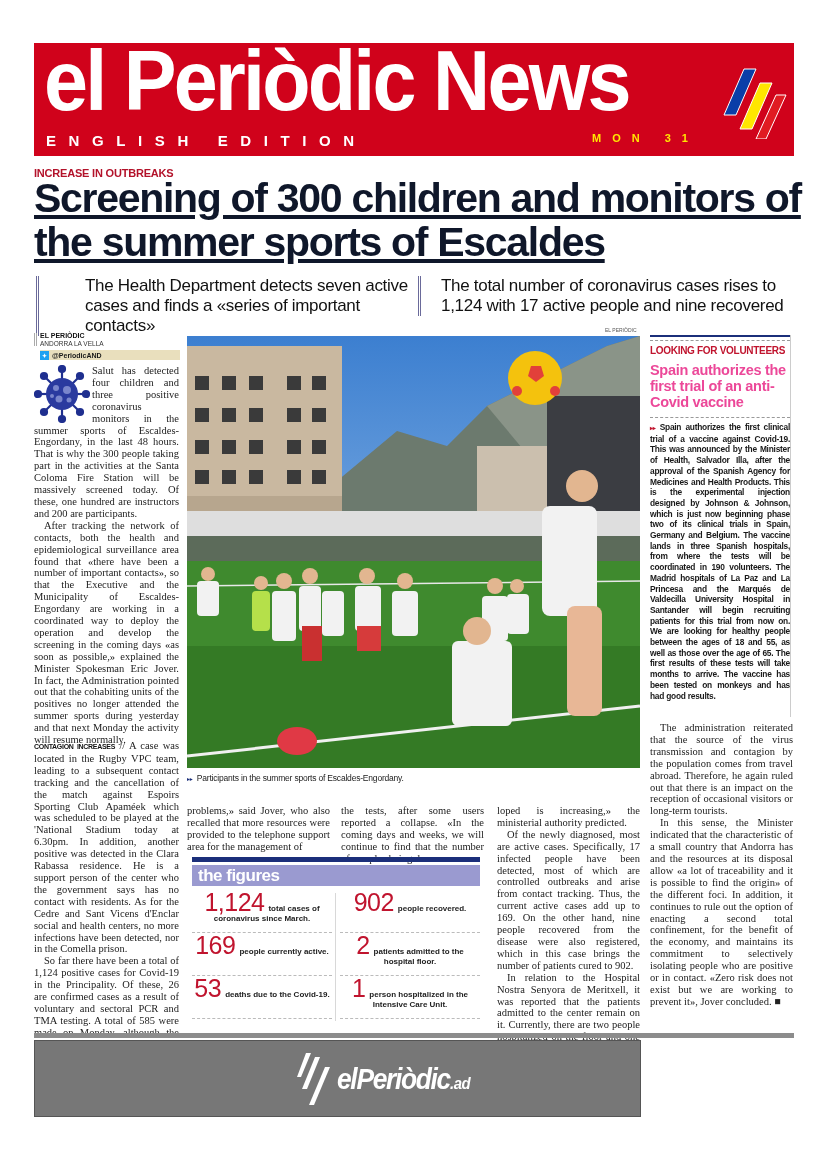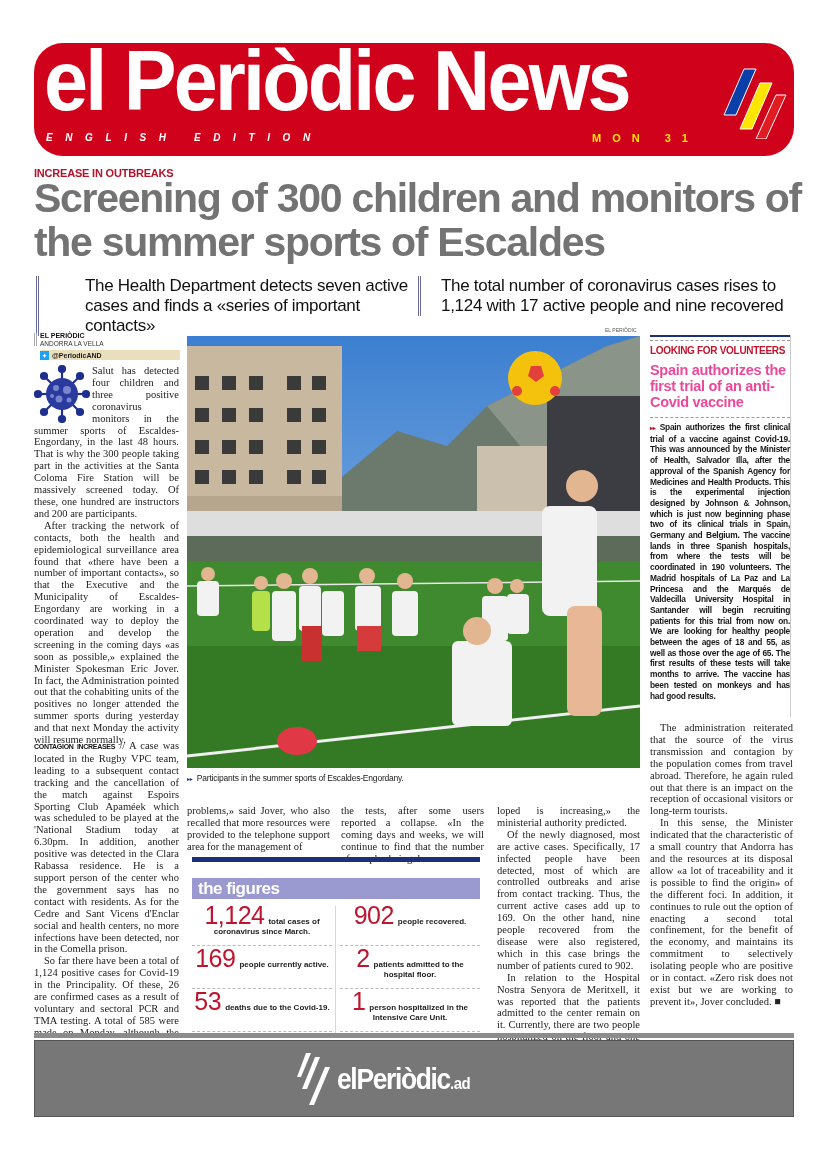--- a/index.html
+++ b/index.html
@@ -1,27 +1,27 @@
 <!DOCTYPE html>
 <html><head>
 <meta charset="utf-8">
 <style>
   * { box-sizing: border-box; margin: 0; padding: 0; }
   html, body { width: 827px; height: 1160px; background: #ffffff; overflow: hidden; }
   body { position: relative; font-family: "Liberation Sans", sans-serif; color: #1a1a1a; }
 
   
-  .masthead { position: absolute; left: 34px; top: 43px; width: 760px; height: 113px; background: #d0021b; border-radius: 29px; }
+  .masthead { position: absolute; left: 34px; top: 43px; width: 760px; height: 113px; background: #d0021b; }
   .masthead .title { position: absolute; left: 10px; top: -6px; font-family: "Liberation Sans", sans-serif; font-weight: 700; font-size: 86px; color: #ffffff; letter-spacing: -3px; line-height: 1; white-space: nowrap; transform: scaleX(0.92); transform-origin: left top; }
-  .masthead .edition { position: absolute; left: 12px; top: 89px; color: #ffffff; font-weight: 700; font-size: 10px; letter-spacing: 12.6px; font-style: italic; }
+  .masthead .edition { position: absolute; left: 12px; top: 89px; color: #ffffff; font-weight: 700; font-size: 15px; letter-spacing: 12.6px; }
   .masthead .date { position: absolute; left: 558px; top: 89px; color: #ffe600; font-weight: 700; font-size: 11px; letter-spacing: 11px; }
   .masthead .flag { position: absolute; left: 688px; top: 24px; width: 66px; height: 72px; }
 
   .kicker { position: absolute; left: 34px; top: 167px; font-size: 11px; font-weight: 700; color: #b3122a; letter-spacing: -0.2px; }
-  .headline { position: absolute; left: 34px; top: 176px; width: 770px; font-size: 41px; font-weight: 700; line-height: 44px; letter-spacing: -1.3px; color: #737373; }
+  .headline { position: absolute; left: 34px; top: 176px; width: 770px; font-size: 41px; font-weight: 700; line-height: 44px; letter-spacing: -1.3px; color: #0f172a; text-decoration: underline; }
 
   .deck { position: absolute; top: 276px; font-size: 17px; line-height: 20px; color: #111; padding-left: 8px; border-left: 3px double #6a6a9a; letter-spacing: -0.3px; }
   .deck.left { left: 36px; width: 380px; padding-left: 46px; }
   .deck.right { left: 418px; width: 380px; padding-left: 20px; }
 
   
   .byline { position: absolute; left: 40px; top: 332px; width: 140px; }
   .byline .org { font-size: 7px; font-weight: 700; color: #111; }
   .byline .place { font-size: 6.5px; color: #333; margin-top: 1px; }
   .byline .twitter { margin-top: 3px; background: #e9dfbd; height: 10px; display: flex; align-items: center; font-size: 7px; font-weight: 700; color: #1a1a1a; }
@@ -43,41 +43,41 @@
   .caption .arrows { color: #1b2f7a; font-size: 6px; margin-right: 2px; }
 
   .col-mid { position: absolute; top: 805px; width: 143px; }
   .col-m1 { left: 187px; }
   .col-m2 { left: 341px; }
   .col-m3 { left: 497px; }
 
   
   .figures { position: absolute; left: 192px; top: 857px; width: 288px; height: 183px; }
   .figures .topbar { height: 5px; background: #1b2f7a; }
-  .figures .band { margin-top: 16px; height: 21px; background: #9a9ad0; color: #fff; font-weight: 700; font-size: 17px; line-height: 21px; padding-left: 6px; letter-spacing: -0.5px; }
+  .figures .band { margin-top: 3px; height: 21px; background: #9a9ad0; color: #fff; font-weight: 700; font-size: 17px; line-height: 21px; padding-left: 6px; letter-spacing: -0.5px; }
   .figures .grid { position: relative; margin-top: 4px; display: grid; grid-template-columns: 140px 140px; column-gap: 8px; }
   .figures .vline { position: absolute; left: 143px; top: 3px; width: 1px; height: 128px; background: #d8d8d8; }
   .fig { height: 43px; border-bottom: 1px dashed #bbb; padding-top: 1px; font-size: 8px; font-weight: 700; color: #222; line-height: 10px; text-align: center; }
   .fig .num { font-size: 25px; color: #c0142e; font-weight: 400; line-height: 22px; letter-spacing: -0.5px; margin-right: 4px; }
 
   
   .side { position: absolute; left: 650px; top: 335px; width: 140px; }
   .side-border { position: absolute; left: 790px; top: 335px; width: 1px; height: 382px; background: #ccc; }
   .side .topline { height: 2px; background: #1b2f7a; }
   .side .dashed { margin-top: 3px; border-top: 1px dashed #999; }
   .side .kick { margin-top: 4px; font-size: 10px; font-weight: 700; color: #c0142e; letter-spacing: -0.3px; }
   .side .title { margin-top: 6px; font-size: 14.5px; font-weight: 700; line-height: 16px; color: #ec4899; letter-spacing: -0.3px; }
   .side .dashed2 { margin-top: 7px; border-top: 1px dashed #999; }
   .side .body { margin-top: 4px; font-size: 8.4px; font-weight: 700; line-height: 10.7px; color: #1a1a1a; text-align: justify; letter-spacing: -0.25px; }
   .side .body .arrows { color: #c0142e; font-size: 6px; }
   .col-r { position: absolute; left: 650px; top: 722px; width: 143px; }
 
   
   .footer-line { position: absolute; left: 34px; top: 1033px; width: 760px; height: 5px; background: #8c8c8c; }
-  .footer { position: absolute; left: 34px; top: 1040px; width: 760px; height: 77px; background: #777777; border: 1px solid #555; }
+  .footer { position: absolute; left: 34px; top: 1040px; width: 607px; height: 77px; background: #777777; border: 1px solid #555; font-style: italic; }
   .footer .logo { position: absolute; left: 262px; top: 12px; display: flex; align-items: center; }
   .footer .logo-text { color: #fff; font-weight: 700; font-size: 30px; letter-spacing: -1.5px; margin-left: 6px; transform: scaleX(0.88); transform-origin: left center; white-space: nowrap; }
   .footer .logo-text .tld { font-size: 17px; letter-spacing: -0.5px; }
 </style>
 </head>
 <body>
 
 <header class="masthead">
   <div class="title">el Periòdic News</div>
   <div class="edition">ENGLISH EDITION</div>

